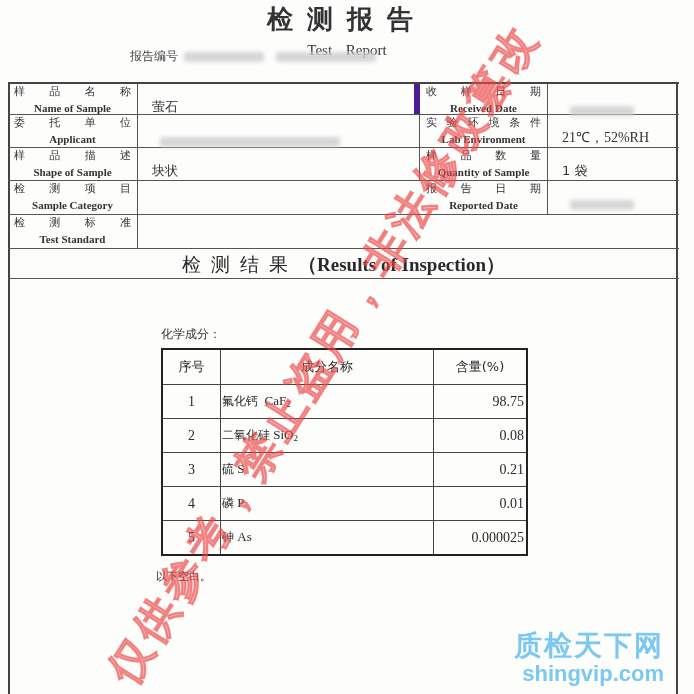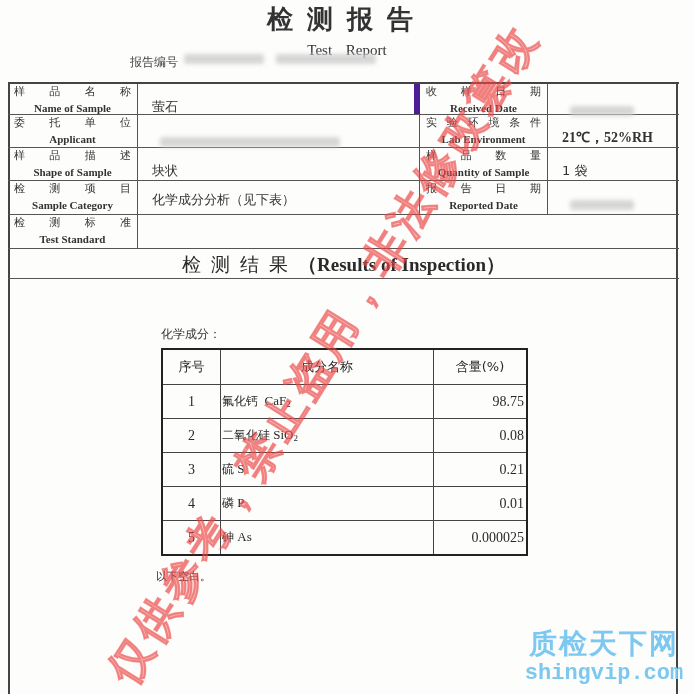--- a/index.html
+++ b/index.html
@@ -12,23 +12,23 @@
     .title {
       position: absolute; left: 0; top: 2px; width: 694px; text-align: center;
       font-family: "DejaVu Sans", sans-serif; font-weight: bold;
       font-size: 26px; letter-spacing: 14px; color: #333;
     }
     .subtitle {
       position: absolute; left: 0; top: 42px; width: 694px; text-align: center;
       font-size: 15px; word-spacing: 10px; color: #333;
     }
     .report-no {
-      position: absolute; left: 130px; top: 54px;
+      position: absolute; left: 130px; top: 48px;
       font-family: "DejaVu Sans", sans-serif; font-size: 12px; color: #444;
-      display: flex; 
+      display: flex; align-items: center;
     }
     .blur {
       display: inline-block; height: 10px; background: #cfcfcf; filter: blur(2px);
       border-radius: 3px; opacity: 0.85;
     }
     .frame {
       position: absolute; left: 8px; top: 82px; width: 670px; height: 620px;
       border-left: 2px solid #444; border-right: 2px solid #444; border-top: 2px solid #444;
       box-sizing: border-box;
     }
@@ -87,22 +87,22 @@
     .watermark {
       position: absolute; left: 60px; top: 350px; width: 620px;
       transform: rotate(-58deg); transform-origin: left center;
       font-family: "DejaVu Sans", sans-serif; font-size: 44px; font-weight: bold;
       color: rgba(235, 70, 70, 0.38); white-space: nowrap; letter-spacing: 4px;
       pointer-events: none;
       -webkit-text-stroke: 1px rgba(235,70,70,0.5);
     }
     .watermark { left: 120px; top: 650px; }
     .brand {
-      position: absolute; left: 519px; top: 630px; width: 170px; text-align: center;
-      font-family: Liberation Mono, monospace; font-weight: bold; color: #7cc8f0;
+      position: absolute; left: 494px; top: 630px; width: 170px; text-align: right;
+      font-family: Liberation Sans, sans-serif; font-weight: bold; color: #7cc8f0;
       pointer-events: none;
     }
     .brand .cn { font-size: 28px; letter-spacing: 2px; line-height: 32px; }
     .brand .en { font-size: 22px; line-height: 24px; }
   </style>
 </head>
 <body>
 
 <div class="title">检测报告</div>
 <div class="subtitle">Test Report</div>
@@ -156,21 +156,21 @@
     <div class="cn">
         <span>实</span>
         <span>验</span>
         <span>环</span>
         <span>境</span>
         <span>条</span>
         <span>件</span>
       </div>
     <div class="en">Lab Environment</div>
   </div>
-  <div class="cell val serif" style="left:540px;width:131px;font-weight:bold;">21℃，52%RH</div>
+  <div class="cell val serif" style="left:540px;width:131px;">21℃，52%RH</div>
 </div>
 
 <div class="row" style="top:148px;">
   <div class="cell lbl" style="left:0;width:130px;">
     <div class="cn">
         <span>样</span>
         <span>品</span>
         <span>描</span>
         <span>述</span>
       </div>
@@ -192,21 +192,20 @@
 <div class="row" style="top:181px;height:34px;">
   <div class="cell lbl" style="left:0;width:130px;">
     <div class="cn">
         <span>检</span>
         <span>测</span>
         <span>项</span>
         <span>目</span>
       </div>
     <div class="en">Sample Category</div>
   </div>
-  <div class="cell val" style="left:130px;width:282px;border-right:1px solid #555;padding-top:11px;">化学成分分析（见下表）</div>
   <div class="cell lbl" style="left:412px;width:128px;">
     <div class="cn">
         <span>报</span>
         <span>告</span>
         <span>日</span>
         <span>期</span>
       </div>
     <div class="en">Reported Date</div>
   </div>
   <div class="cell" style="left:540px;width:131px;padding:15px 0 0 22px;">

